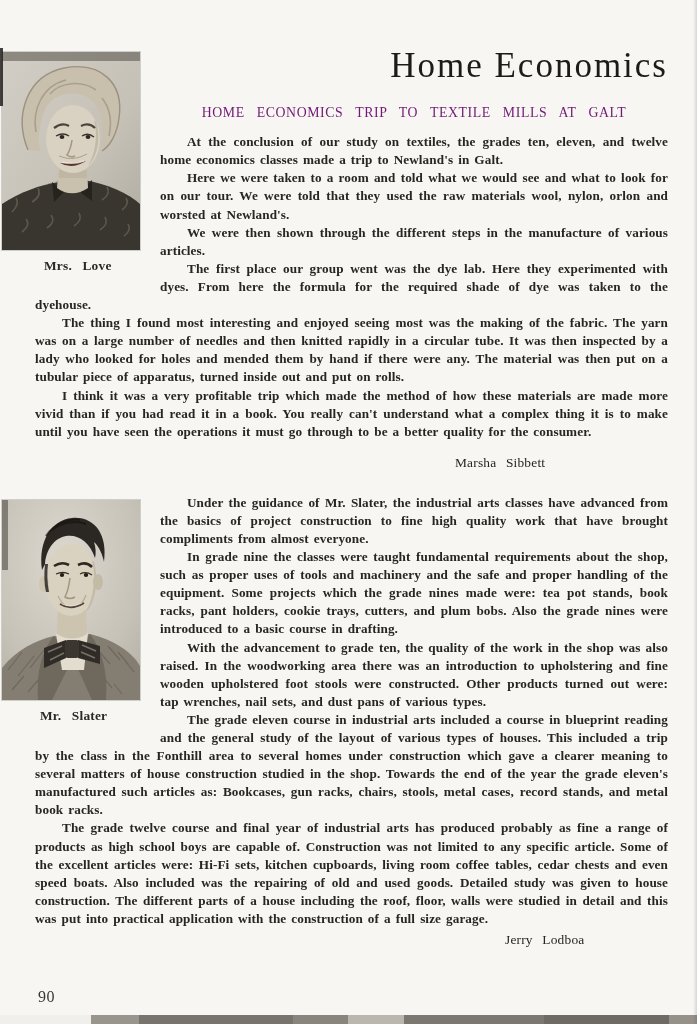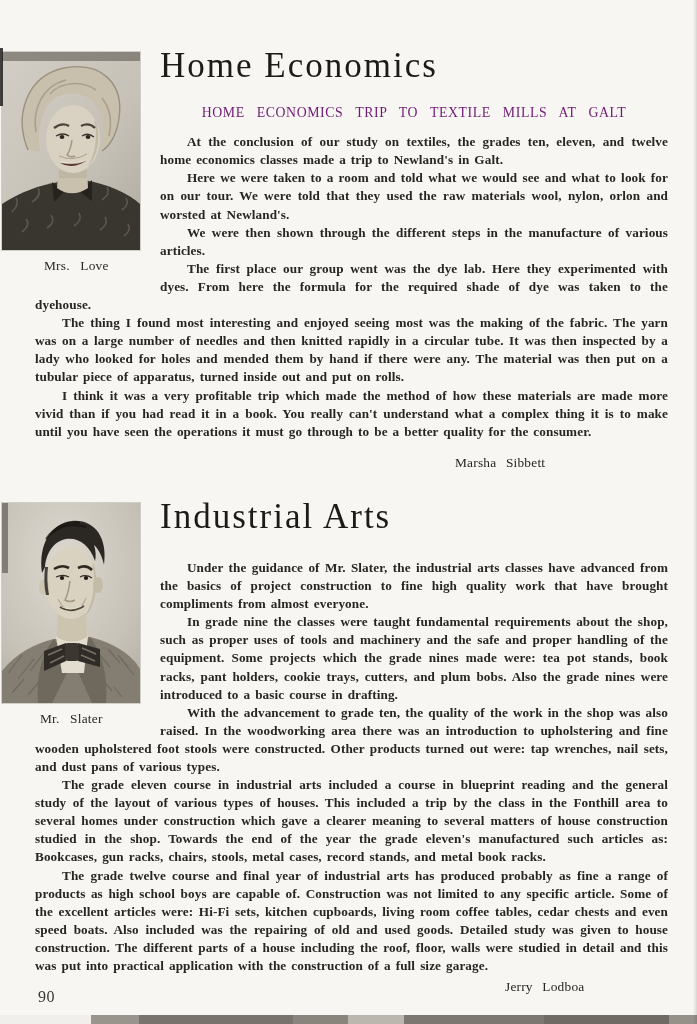--- a/index.html
+++ b/index.html
@@ -15,38 +15,39 @@
     position:relative;
     width:697px;height:1024px;
     box-sizing:border-box;
     padding:44px 29px 0 35px;
   }
   
   .photo-float{
     float:left;
     width:138px;
     margin:6px 20px 12px -33px;
+    font-weight:bold;
   }
   .photo-frame{
     width:138px;
     display:block;
     box-shadow:0 0 0 1px rgba(90,86,78,.25);
   }
   .photo-frame svg{display:block;}
   .caption{
     font-size:13.4px;
     margin-top:8px;
     padding-left:42px;
     word-spacing:7px;
     letter-spacing:.2px;
     color:#2c2926;
   }
   .sec2 .caption{padding-left:38px;}
   h1.sec-title{
-    text-align:left;
+    text-align:right;
     font-size:35px;
     font-weight:400;
     letter-spacing:2px;
     margin:2px 0 0 0;
     line-height:1.12;
     color:#1d1b18;
   }
   .sec2 h1.sec-title{margin-top:26px;}
   .subtitle{
     text-align:center;
@@ -217,21 +218,20 @@
           <path d="M68,78 C67,86 65,93 63,97 q5,3 10,0" stroke="#a2967d" stroke-width="1.5" fill="none"></path>
 
           <path d="M56,96 q4,8 8,10 M84,95 q-3,8 -7,10" stroke="#ab9f86" stroke-width="1.2" fill="none" opacity=".8"></path>
           <path d="M58,104 Q69,111 82,103" stroke="#4f4538" stroke-width="2" fill="none"></path>
           <path d="M60,104 Q69,108 80,103" stroke="#e8e2d2" stroke-width="1.2" fill="none" opacity=".7"></path>
         </svg>
       </span>
       <div class="caption">Mr.  Slater</div>
     </div>
 
-    <h1 class="sec-title">Industrial Arts</h1>
 
     <p class="body first">Under the guidance of Mr. Slater, the industrial arts classes have advanced from the basics of project construction to fine high quality work that have brought compliments from almost everyone.</p>
     <p class="body">In grade nine the classes were taught fundamental requirements about the shop, such as proper uses of tools and machinery and the safe and proper handling of the equipment.  Some projects which the grade nines made were:  tea pot stands, book racks, pant holders, cookie trays, cutters, and plum bobs.  Also the grade nines were introduced to a basic course in drafting.</p>
     <p class="body">With the advancement to grade ten, the quality of the work in the shop was also raised.  In the woodworking area there was an introduction to upholstering and fine wooden upholstered foot stools were constructed.  Other products turned out were:  tap wrenches, nail sets, and dust pans of various types.</p>
     <p class="body">The grade eleven course in industrial arts included a course in blueprint reading and the general study of the layout of various types of houses.  This included a trip by the class in the Fonthill area to several homes under construction which gave a clearer meaning to several matters of house construction studied in the shop.  Towards the end of the year the grade eleven's manufactured such articles as: Bookcases, gun racks, chairs, stools, metal cases, record stands, and metal book racks.</p>
     <p class="body">The grade twelve course and final year of industrial arts has produced probably as fine a range of products as high school boys are capable of.  Construction was not limited to any specific article.  Some of the excellent articles were:  Hi-Fi sets, kitchen cupboards, living room coffee tables, cedar chests and even speed boats.  Also included was the repairing of old and used goods.  Detailed study was given to house construction.  The different parts of a house including the roof, floor, walls were studied in detail and this was put into practical application with the construction of a full size garage.</p>
 
     <div class="attribution a2">Jerry Lodboa</div>
   </section>
 

